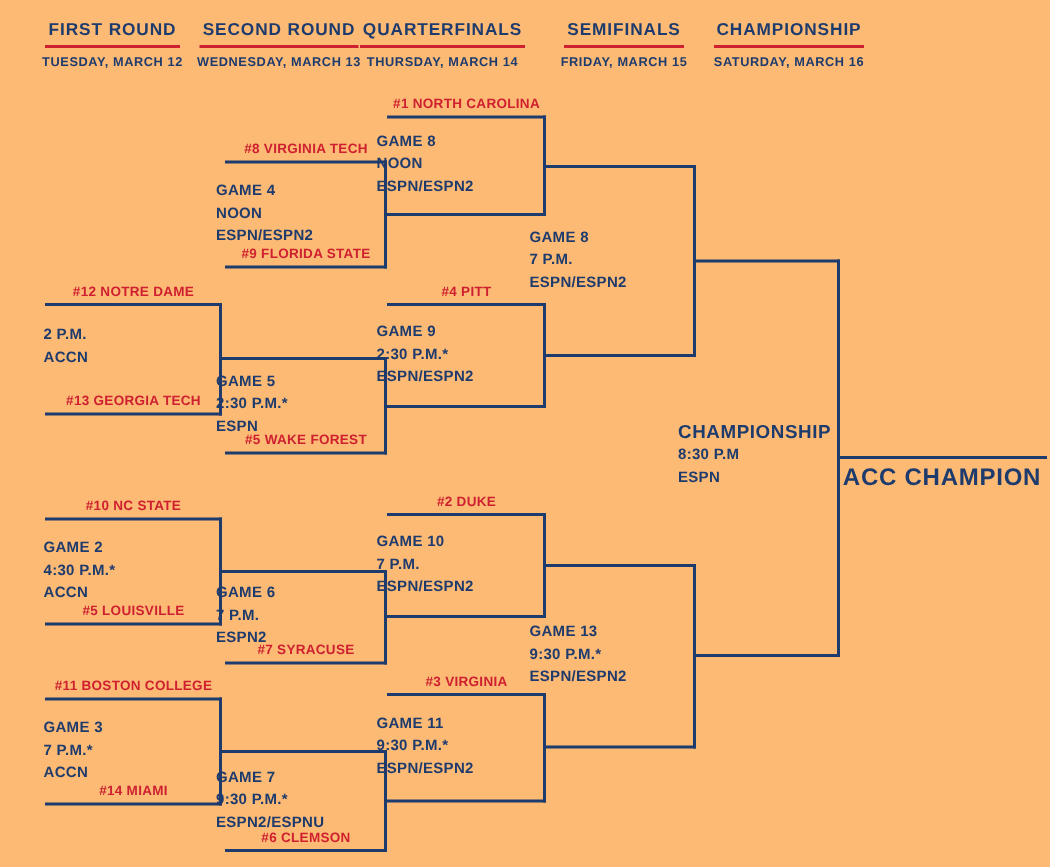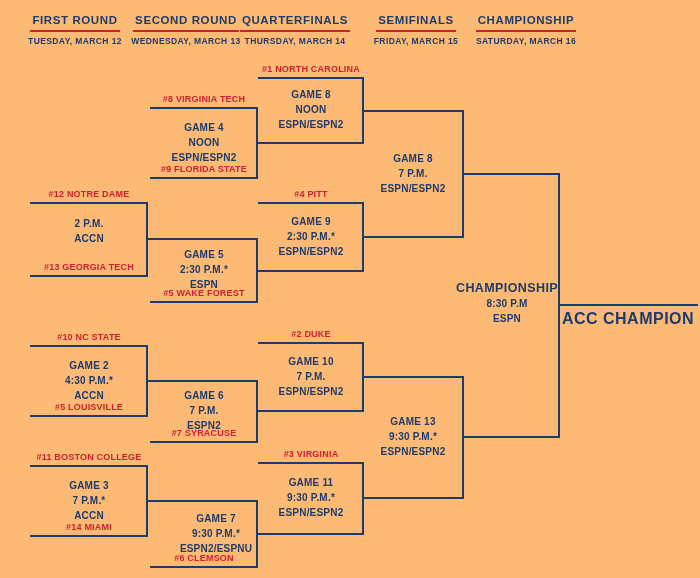--- a/index.html
+++ b/index.html
@@ -41,21 +41,21 @@
     letter-spacing: 0.2px;
     text-align: center;
     white-space: nowrap;
   }
   .game {
     position: absolute;
     color: var(--navy);
     font-size: 10px;
     font-weight: bold;
     letter-spacing: 0.2px;
-    text-align: center;
+    text-align: left;
     line-height: 15px;
     white-space: nowrap;
   }
   .final-title { font-size: 12.5px; line-height: 16px; letter-spacing: 0.4px; }
   .champion {
     position: absolute;
     color: var(--navy);
     font-size: 16px;
     font-weight: bold;
     letter-spacing: 0.5px;
@@ -183,21 +183,21 @@
   <div class="game" style="left:144px; top:247px; width:120px;">
     <div>GAME 5</div>
     <div>2:30 P.M.*</div>
     <div>ESPN</div>
   </div>
   <div class="game" style="left:144px; top:388px; width:120px;">
     <div>GAME 6</div>
     <div>7 P.M.</div>
     <div>ESPN2</div>
   </div>
-  <div class="game" style="left:156px; top:511px; width:120px;">
+  <div class="game" style="left:144px; top:511px; width:120px;">
     <div>GAME 7</div>
     <div>9:30 P.M.*</div>
     <div>ESPN2/ESPNU</div>
   </div>
   <div class="game" style="left:251px; top:87px; width:120px;">
     <div>GAME 8</div>
     <div>NOON</div>
     <div>ESPN/ESPN2</div>
   </div>
   <div class="game" style="left:251px; top:214px; width:120px;">

